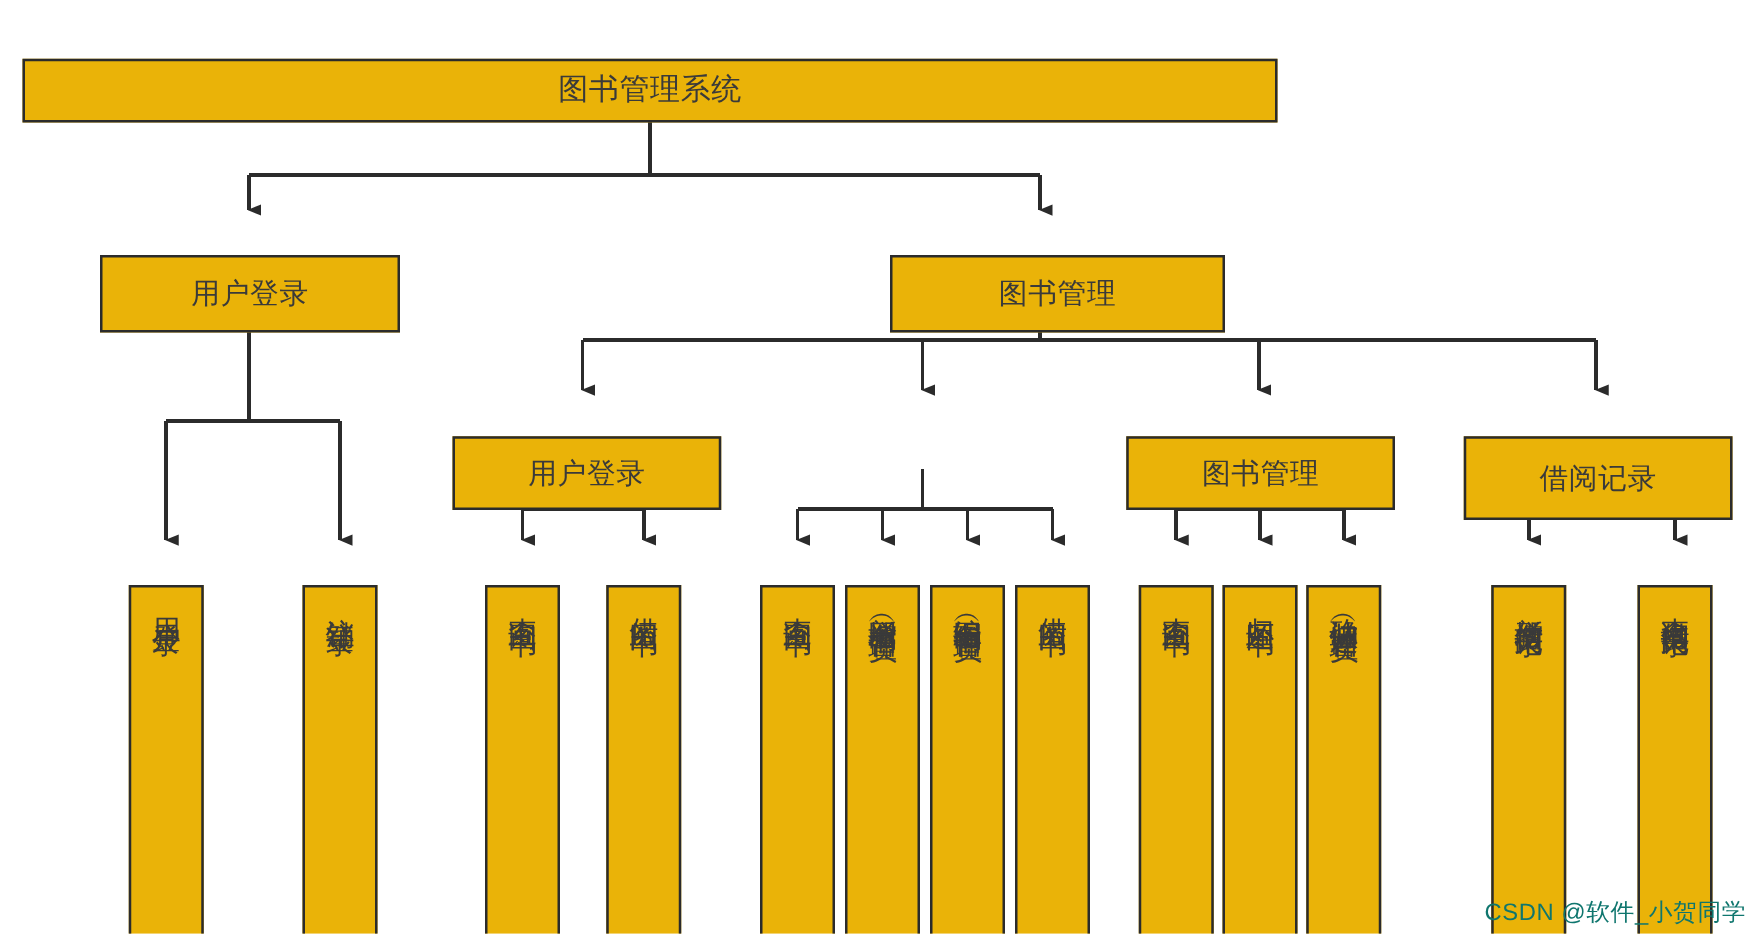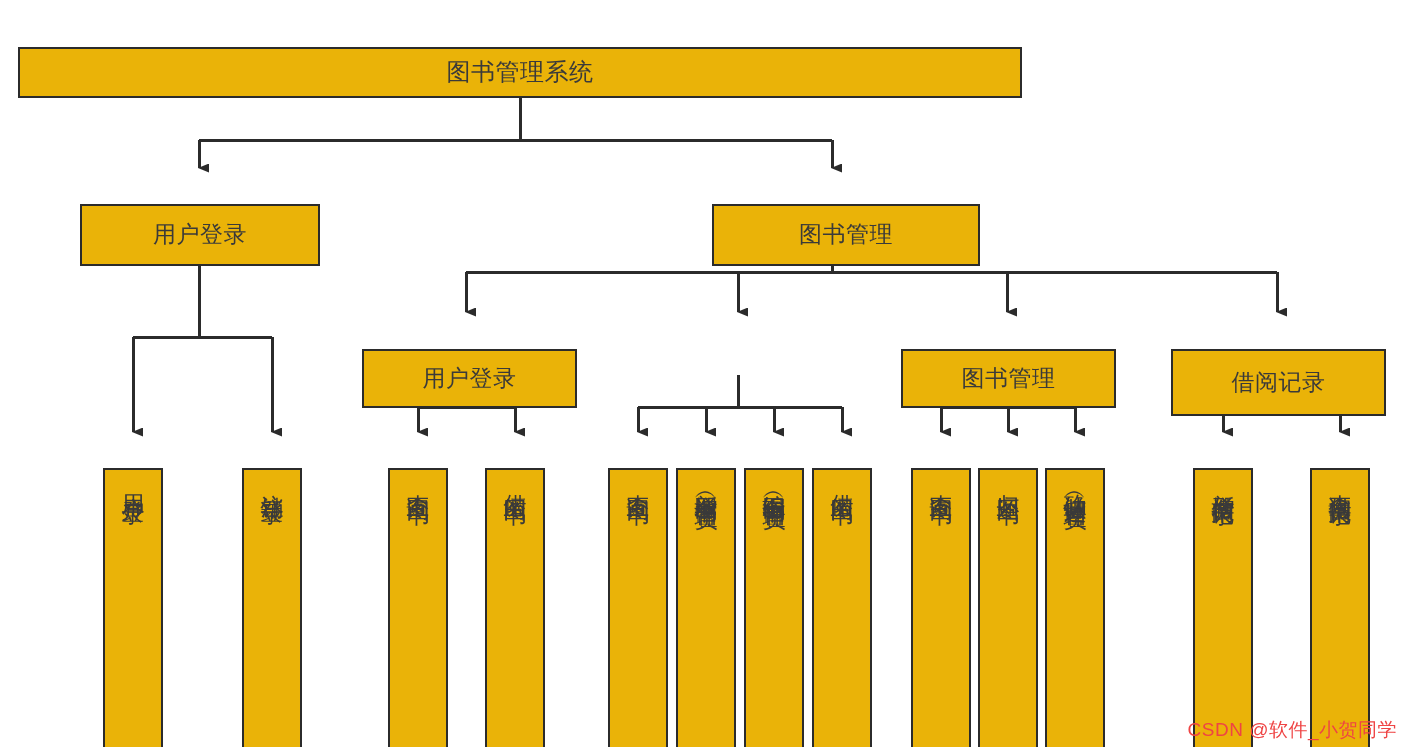--- a/index.html
+++ b/index.html
@@ -66,21 +66,21 @@
     white-space: nowrap;
   }
   .node.v.tall-text .label {
     letter-spacing: 2px;
   }
   .watermark {
     position: absolute;
     right: 8px;
     bottom: 4px;
     font-size: 19px;
-    color: #ef4444;
+    color: #0f766e;
     letter-spacing: 0.5px;
     white-space: nowrap;
     user-select: none;
   }
 </style>
 </head>
 <body>
 
 <div id="canvas">
 

